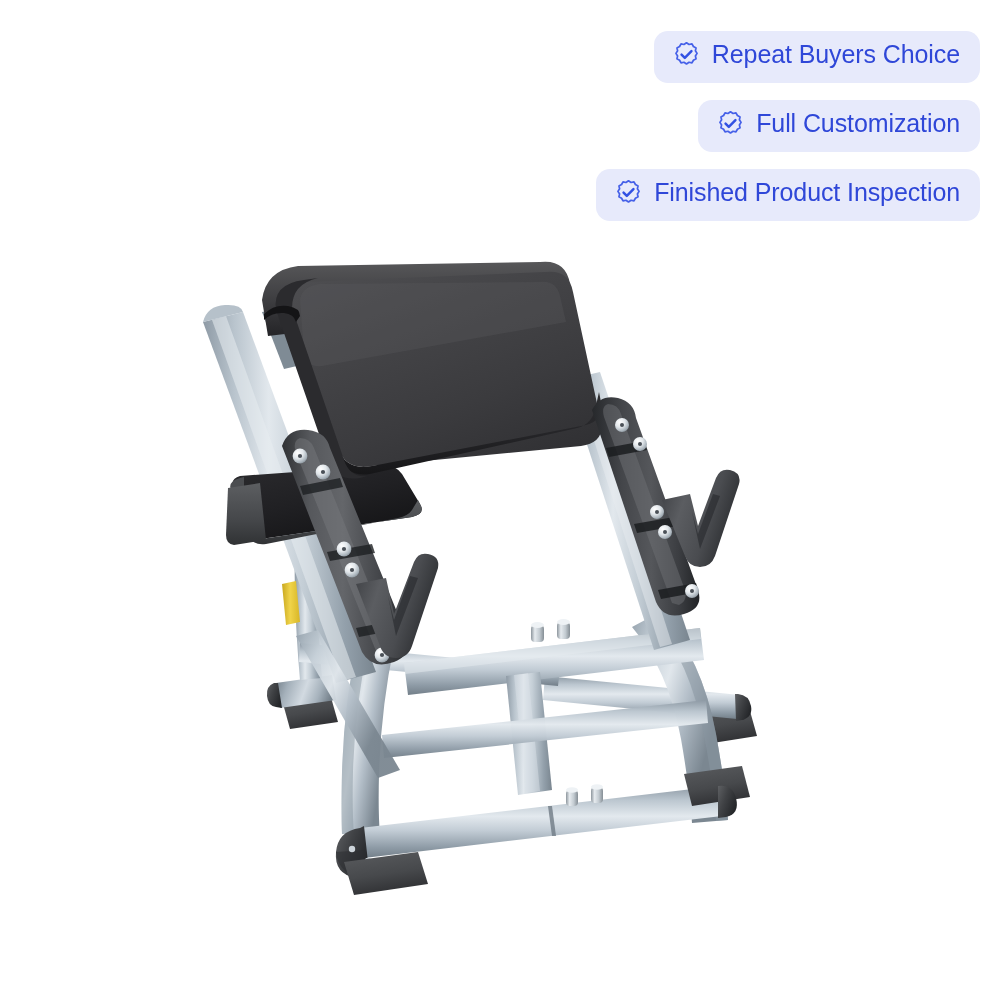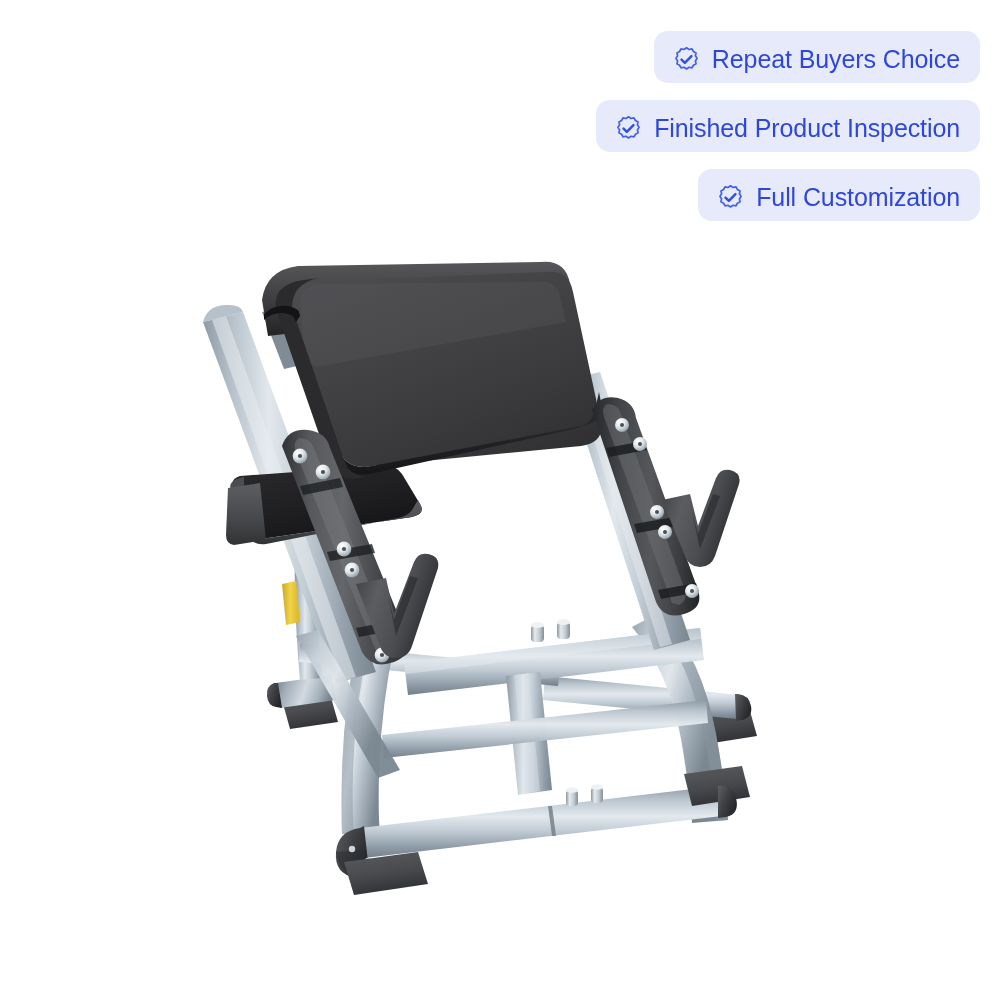--- a/index.html
+++ b/index.html
@@ -32,21 +32,21 @@
     right: 20px;
     top: 31px;
     display: flex;
     flex-direction: column;
     align-items: flex-end;
     gap: 17px;
     z-index: 5;
   }
   .badge-pill {
     display: flex;
-    align-items: flex-end;
+    align-items: flex-start;
     gap: 12px;
     background: #e7eafb;
     border-radius: 14px;
     padding: 10px 20px 10px 19px;
     box-sizing: border-box;
     height: 52px;
   }
   .badge-icon {
     flex: 0 0 auto;
     width: 27px;
@@ -398,26 +398,26 @@
         <path d="M7.6 12.1 l2.9 2.9 l5.9 -6.0" fill="none" stroke="#3251e3" stroke-width="2.2" stroke-linecap="round" stroke-linejoin="round"></path>
       </svg>
       <span class="badge-label">Repeat Buyers Choice</span>
     </div>
 
     <div class="badge-pill">
       <svg class="badge-icon" viewBox="0 0 24 24">
         <path d="M12 1.6 l2.25 1.5 l2.6 -0.6 l1.3 2.35 l2.35 1.3 l-0.6 2.6 l1.5 2.25 l-1.5 2.25 l0.6 2.6 l-2.35 1.3 l-1.3 2.35 l-2.6 -0.6 l-2.25 1.5 l-2.25 -1.5 l-2.6 0.6 l-1.3 -2.35 l-2.35 -1.3 l0.6 -2.6 l-1.5 -2.25 l1.5 -2.25 l-0.6 -2.6 l2.35 -1.3 l1.3 -2.35 l2.6 0.6 Z" fill="none" stroke="#4560e8" stroke-width="1.55" stroke-linejoin="round"></path>
         <path d="M7.6 12.1 l2.9 2.9 l5.9 -6.0" fill="none" stroke="#3251e3" stroke-width="2.2" stroke-linecap="round" stroke-linejoin="round"></path>
       </svg>
-      <span class="badge-label">Finished Product Inspection</span>
+      <span class="badge-label">Full Customization</span>
     </div>
 
     <div class="badge-pill">
       <svg class="badge-icon" viewBox="0 0 24 24">
         <path d="M12 1.6 l2.25 1.5 l2.6 -0.6 l1.3 2.35 l2.35 1.3 l-0.6 2.6 l1.5 2.25 l-1.5 2.25 l0.6 2.6 l-2.35 1.3 l-1.3 2.35 l-2.6 -0.6 l-2.25 1.5 l-2.25 -1.5 l-2.6 0.6 l-1.3 -2.35 l-2.35 -1.3 l0.6 -2.6 l-1.5 -2.25 l1.5 -2.25 l-0.6 -2.6 l2.35 -1.3 l1.3 -2.35 l2.6 0.6 Z" fill="none" stroke="#4560e8" stroke-width="1.55" stroke-linejoin="round"></path>
         <path d="M7.6 12.1 l2.9 2.9 l5.9 -6.0" fill="none" stroke="#3251e3" stroke-width="2.2" stroke-linecap="round" stroke-linejoin="round"></path>
       </svg>
-      <span class="badge-label">Full Customization</span>
+      <span class="badge-label">Finished Product Inspection</span>
     </div>
 
   </div>
 
 </div>
 
 </body></html>

